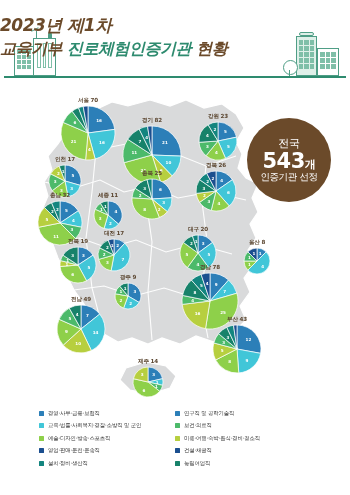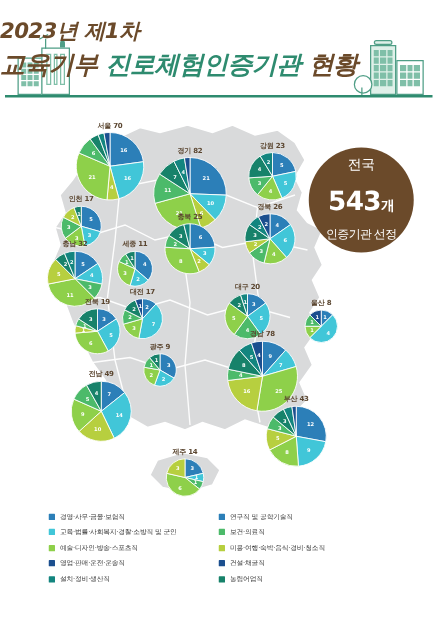--- a/index.html
+++ b/index.html
@@ -22,21 +22,21 @@
     z-index:3;
     font-style:italic;
   }
   .title-line1{
     display:block;
     font-size:17px;font-weight:bold;color:#6b4a2a;
     letter-spacing:-0.5px;
   }
   .title-line2{
     display:block;
-    font-size:20px;font-weight:bold;
+    font-size:16px;font-weight:bold;
     letter-spacing:-0.5px;
     margin-top:2px;
   }
   .title-brown{color:#6b4a2a;}
   .title-green{color:#2e8b6f;}
 
   #header-rule{
     position:absolute;left:4px;top:76px;width:342px;height:2px;
     background:#2e8b6f;z-index:2;
   }
@@ -82,23 +82,23 @@
   
   #total-badge{
     position:absolute;left:247px;top:118px;
     width:84px;height:84px;border-radius:50%;
     background:#6b4a2a;color:#fff;
     display:flex;flex-direction:column;
     align-items:center;justify-content:center;
     line-height:1.05;
   }
   #badge-top{font-size:11px;font-weight:normal;letter-spacing:-0.3px;}
-  #badge-mid{font-size:11px;font-weight:bold;margin:12px 0;letter-spacing:-0.3px;}
+  #badge-mid{font-size:11px;font-weight:bold;margin:0 0;letter-spacing:-0.3px;}
   #badge-mid .big{font-size:21px;font-weight:bold;letter-spacing:-0.5px;}
-  #badge-bot{font-size:9.5px;letter-spacing:-0.4px;font-family:Liberation Serif, serif;}
+  #badge-bot{font-size:9.5px;letter-spacing:-0.4px;}
 
   
   #legend{
     position:absolute;left:0;top:408px;width:350px;height:80px;
     display:flex;justify-content:center;
   }
   .legend-col{display:flex;flex-direction:column;gap:2.5px;}
   .legend-col.left{width:136px;}
   .legend-col.right{width:136px;}
   .legend-item{display:flex;align-items:center;gap:4px;height:10px;}

